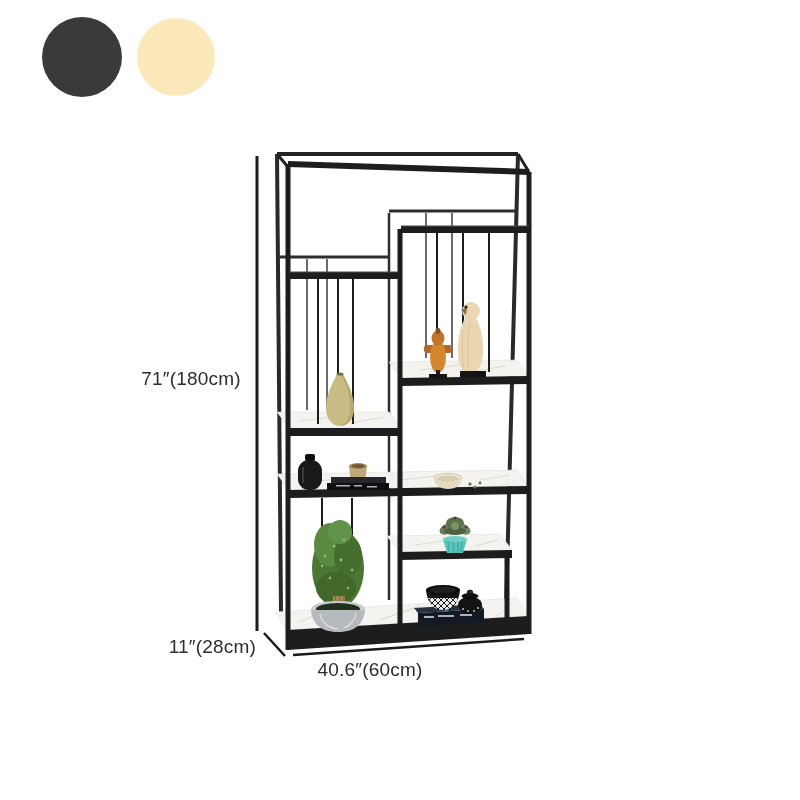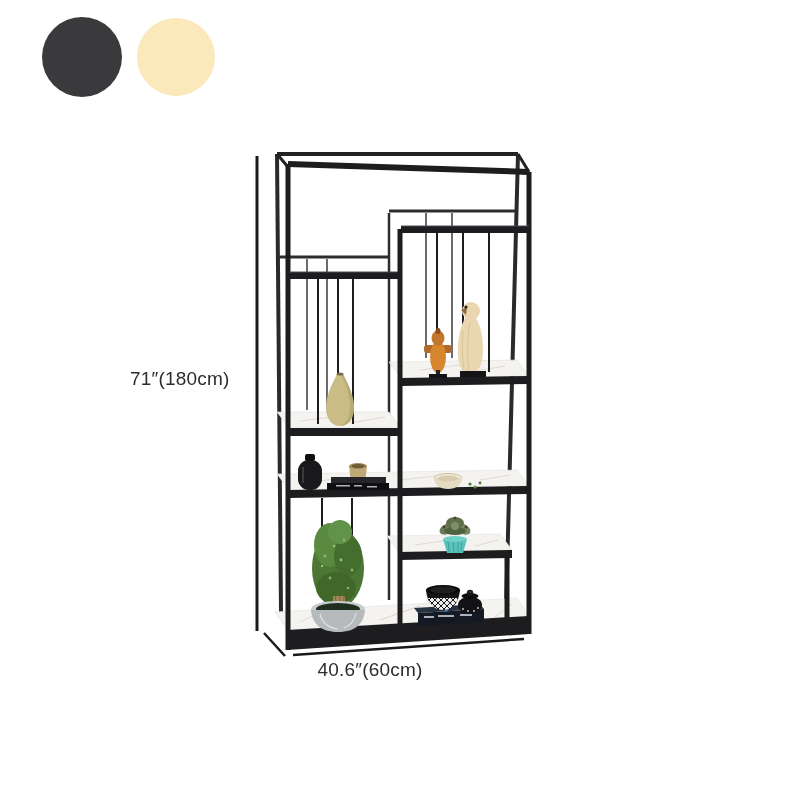--- a/index.html
+++ b/index.html
@@ -3,21 +3,21 @@
 <meta charset="utf-8">
 <style>
   html,body{margin:0;padding:0;}
   body{width:800px;height:800px;background:#ffffff;font-family:"Liberation Sans",sans-serif;overflow:hidden;}
   .canvas{position:relative;width:800px;height:800px;background:#ffffff;}
   .swatch{position:absolute;border-radius:50%;}
   .swatch-1{left:42px;top:17px;width:80px;height:80px;}
   .swatch-2{left:137px;top:18px;width:78px;height:78px;}
   .shelf-svg{position:absolute;left:0;top:0;width:800px;height:800px;}
   .dim-label{position:absolute;font-size:19px;color:#2d2d2d;letter-spacing:0.2px;white-space:nowrap;}
-  .dim-height{left:130px;width:122px;top:368px;text-align:left;}
+  .dim-height{left:130px;width:122px;top:368px;text-align:center;}
   .dim-depth{left:128px;width:128px;top:636px;text-align:right;}
   .dim-width{left:295px;width:150px;top:659px;text-align:center;}
 </style>
 </head>
 <body>
 
 <div class="canvas">
 
   <div class="swatches">
     <div class="swatch swatch-1" style="background-color: rgb(58, 58, 60);"></div>
@@ -197,15 +197,16 @@
         <circle cx="468" cy="611" r="0.9" fill="#cfcfcf"></circle>
       <circle cx="474" cy="611" r="0.9" fill="#cfcfcf"></circle>
         <circle cx="478" cy="608" r="0.9" fill="#cfcfcf"></circle>
       <ellipse cx="470" cy="596" rx="8.5" ry="3" fill="#0c0c0e"></ellipse>
       <circle cx="470" cy="593" r="3.2" fill="#161618"></circle>
       <ellipse cx="470" cy="592" rx="2" ry="1" fill="#2e2e32"></ellipse>
     </g>
   </svg>
 
   <div class="dim-label dim-height">71″(180cm)</div>
+  <div class="dim-label dim-depth">11″(28cm)</div>
   <div class="dim-label dim-width">40.6″(60cm)</div>
 
 </div>
 
 </body></html>

